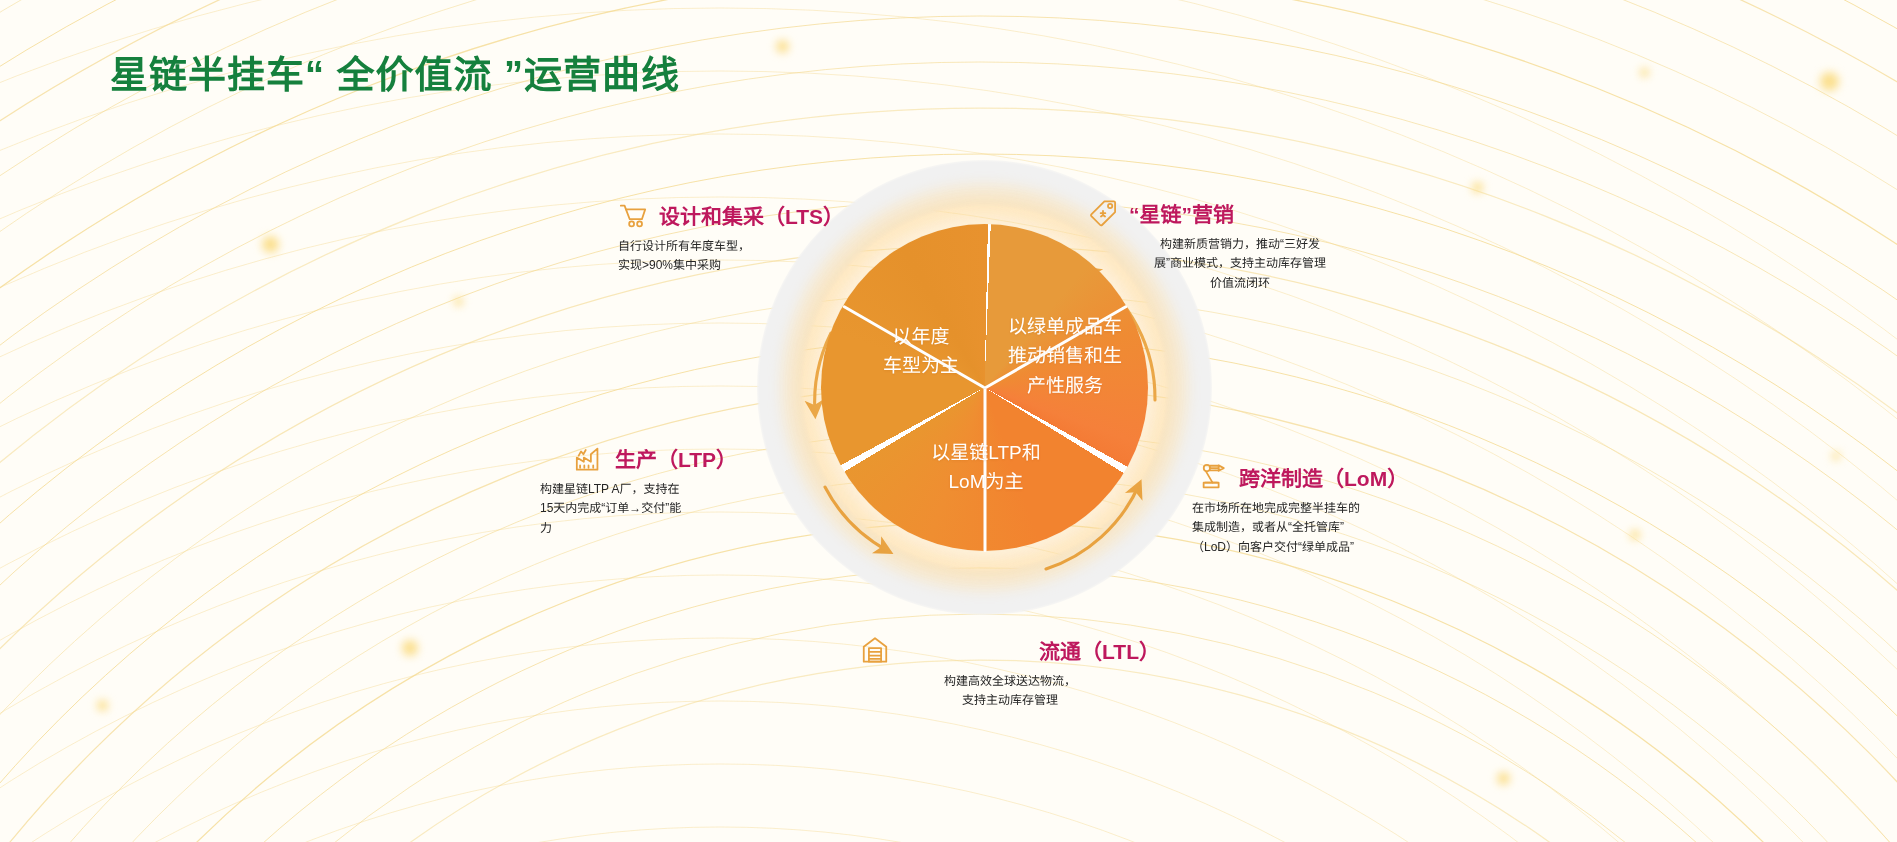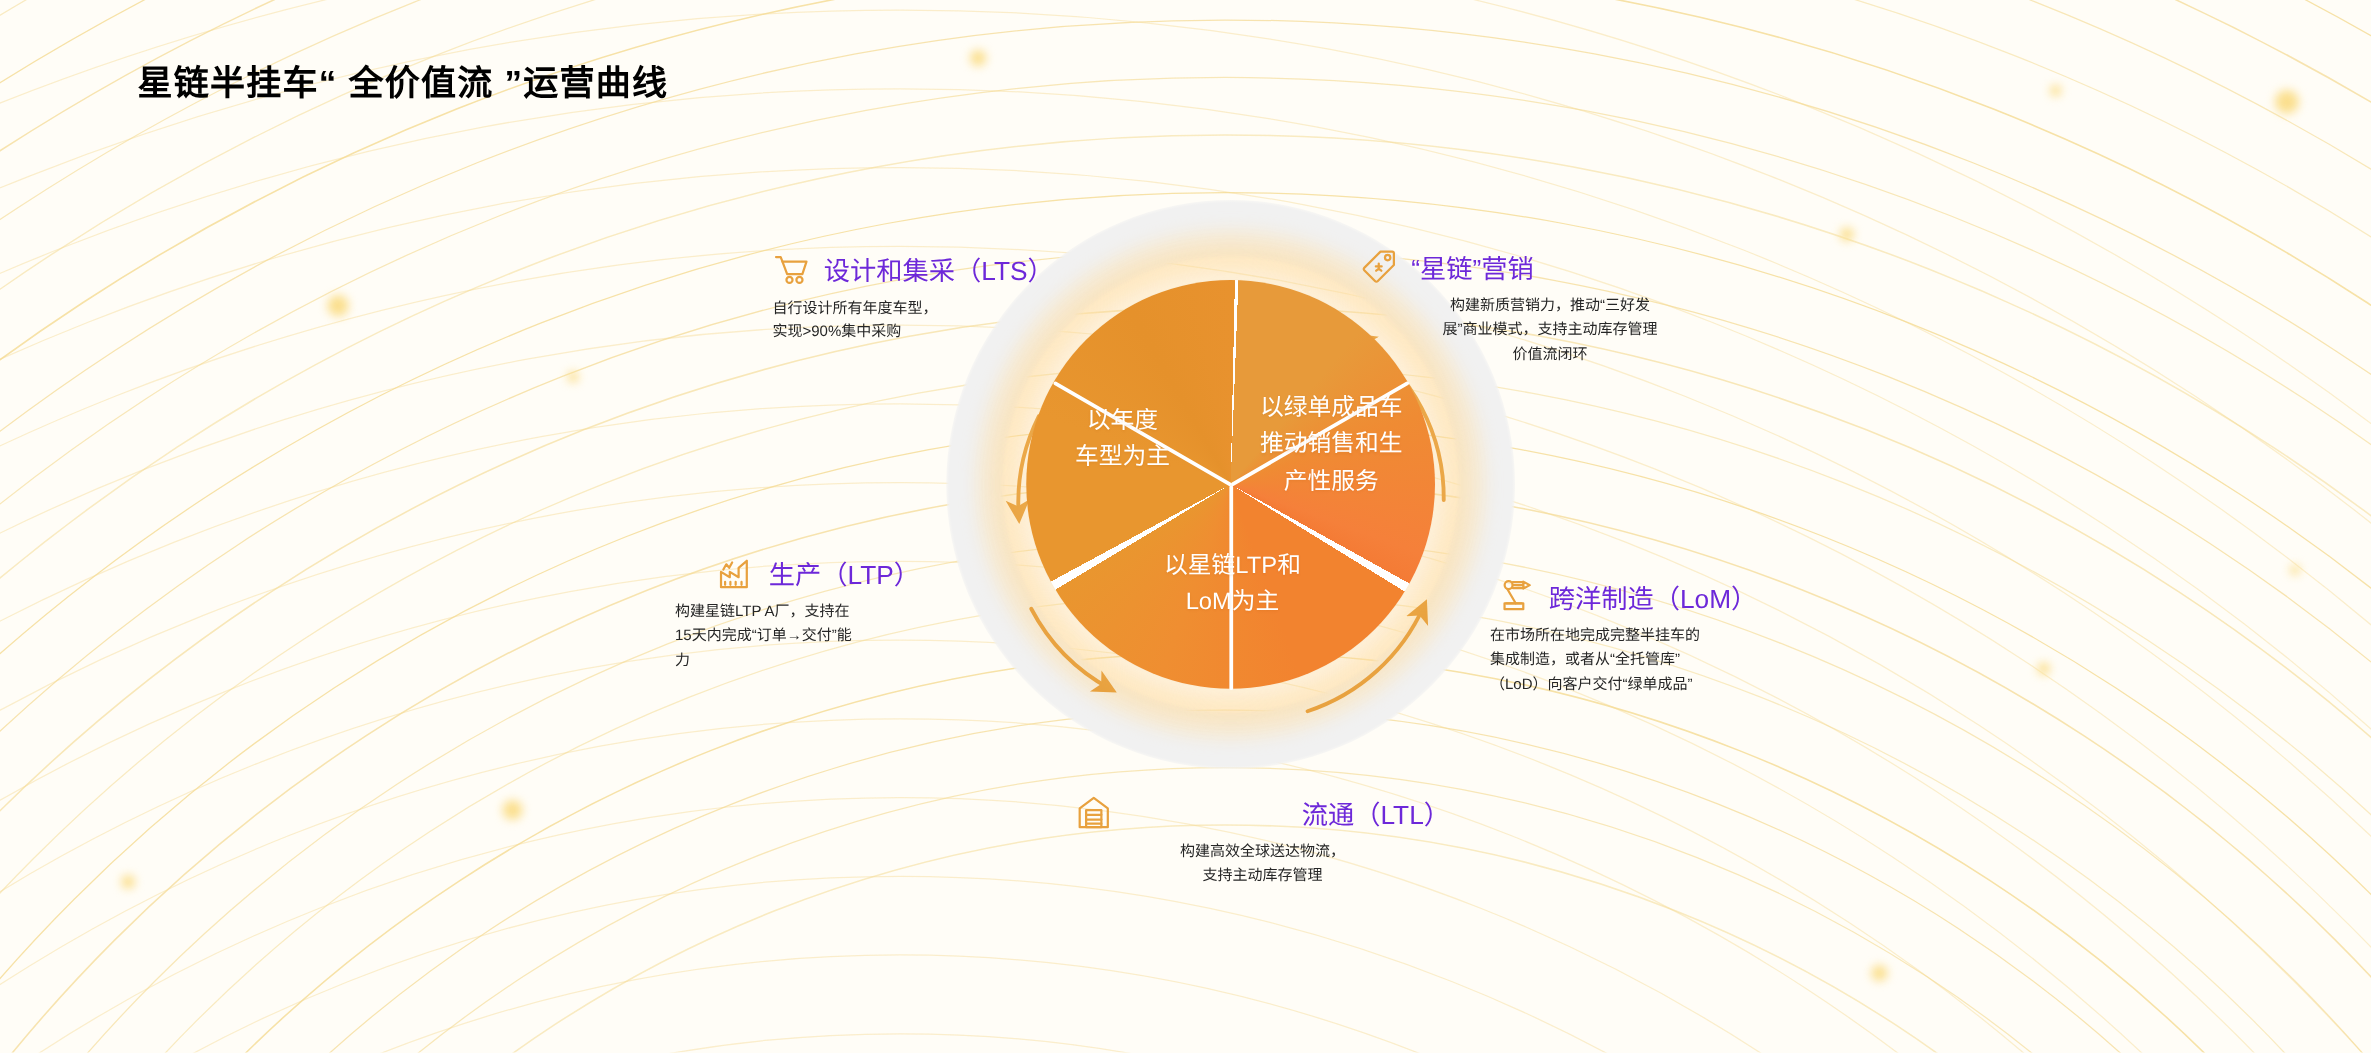--- a/index.html
+++ b/index.html
@@ -11,21 +11,21 @@
   }
   #stage{position:absolute;inset:0;width:1897px;height:842px;overflow:hidden;}
 
   
   .bg-svg{position:absolute;left:0;top:0;width:1897px;height:842px;pointer-events:none;}
   .bg-dot{position:absolute;border-radius:50%;background:#fbdf8e;filter:blur(4px);pointer-events:none;}
 
   
   .title{
     position:absolute;left:110px;top:44px;
-    font-size:28px;font-weight:bold;color:#000000;
+    font-size:38px;font-weight:bold;color:#15803d;
     letter-spacing:1px;white-space:nowrap;z-index:40;
   }
 
   
   .wheel{position:absolute;left:757px;top:160px;width:455px;height:455px;}
   .ring-outer{
     position:absolute;left:0;top:0;width:455px;height:455px;border-radius:50%;
     background:radial-gradient(circle at 50% 50%, rgba(255,255,255,0) 0 56%, #f1f1f1 57.5% 70%, rgba(255,255,255,0) 71.5% 100%);
   }
   .ring-glow{
@@ -57,32 +57,32 @@
         #e8962f 241.6deg 290deg,
         #e5912b 330deg,
         #e8922e 360deg);
     box-shadow:0 0 2px rgba(0,0,0,.03);
   }
   .pie-sep{position:absolute;left:163.5px;top:163.5px;width:3px;height:164px;background:#fff;transform-origin:top center;border-radius:2px;}
   .slice-label{
     position:absolute;color:#fff;font-size:19px;line-height:1.55;text-align:center;
     white-space:pre-line;text-shadow:0 1px 2px rgba(180,90,10,.18);
   }
-  .sl-1{left:12px;top:98px;width:130px;}
+  .sl-1{left:35px;top:98px;width:130px;}
   .sl-2{left:178px;top:88px;width:132px;}
   .sl-3{left:90px;top:214px;width:150px;}
 
   
   .arrows{position:absolute;left:0;top:0;width:455px;height:455px;overflow:visible;}
 
   
   .node{position:absolute;z-index:30;}
   .node-head{display:flex;align-items:center;gap:11px;}
   .node-icon{width:30px;height:30px;flex:0 0 30px;display:block;}
-  .node-title{font-size:21px;color:#6d28d9;white-space:nowrap;font-weight:400;}
+  .node-title{font-size:21px;color:#be185d;white-space:nowrap;font-weight:700;}
   .node-body{margin-top:7px;font-size:12px;line-height:1.62;color:#262626;white-space:pre-line;}
 
   .node-lts{left:600px;top:200px;width:300px;}
   .node-lts .node-head{padding-left:18px;}
   .node-lts .node-body{padding-left:18px;}
 
   .node-mkt{left:1080px;top:198px;width:320px;text-align:center;}
   .node-mkt .node-head{padding-left:8px;}
 
   .node-ltp{left:540px;top:443px;width:290px;text-align:left;}

